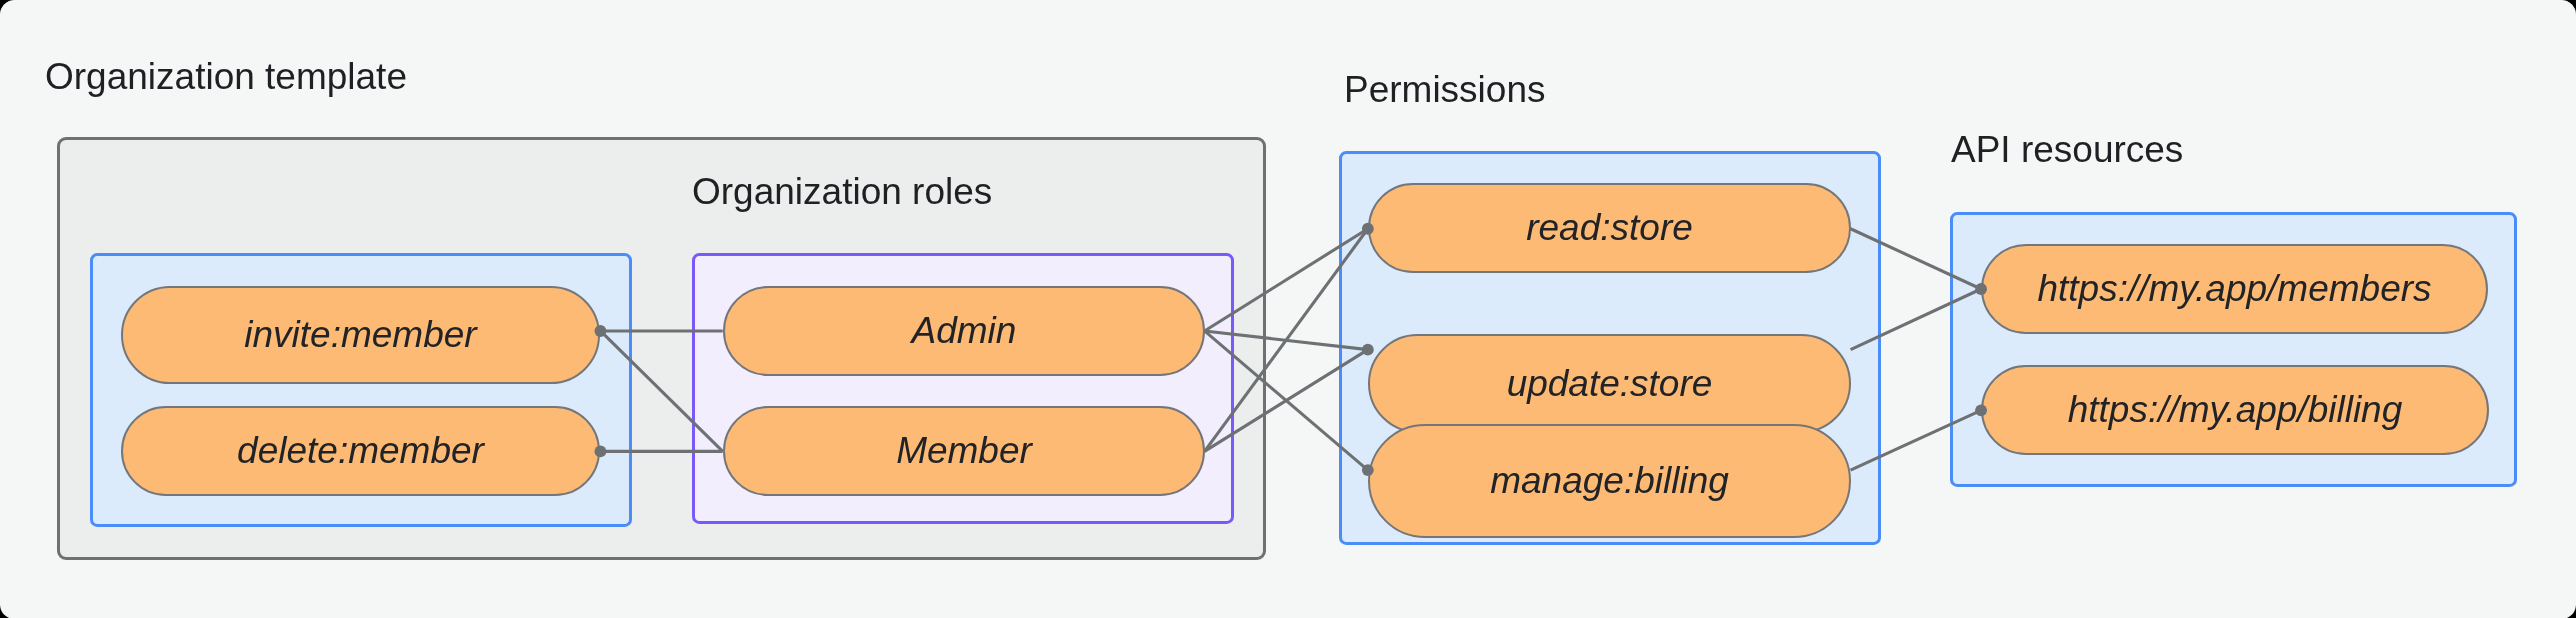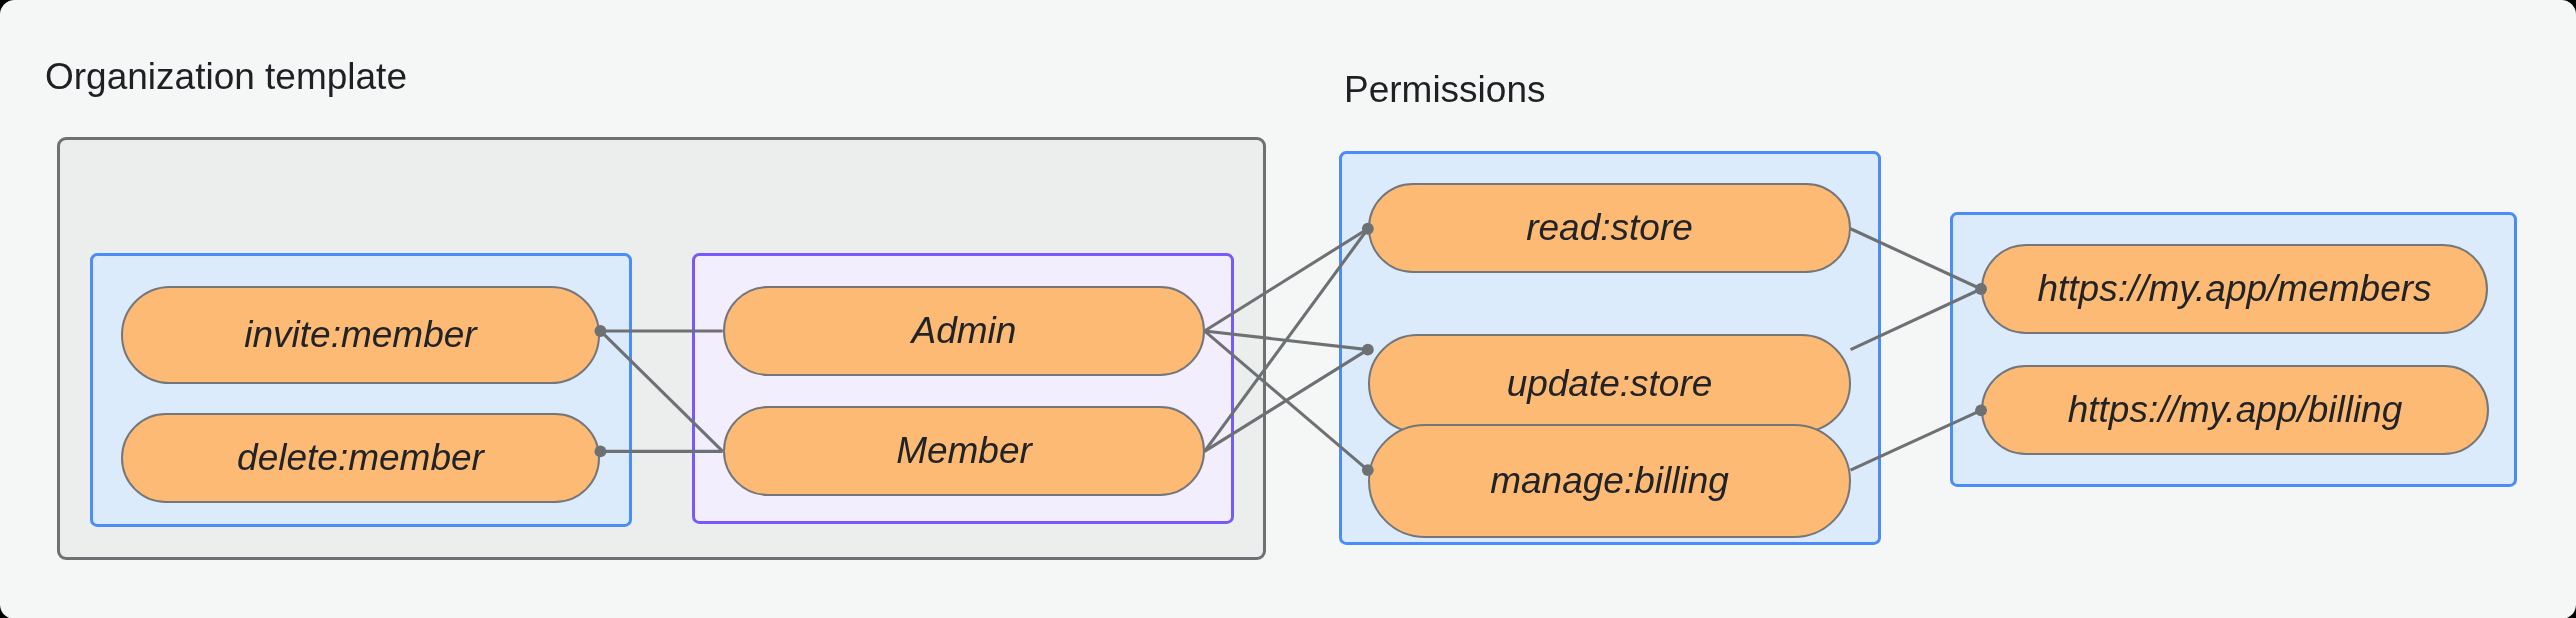--- a/index.html
+++ b/index.html
@@ -47,30 +47,32 @@
 <body>
 
 <div class="canvas">
 
   <div class="heading h-org-template">Organization template</div>
 
   <div class="box box-gray"></div>
 
   <div class="box box-blue box-org-permissions"></div>
 
+  <div class="heading h-org-roles">Organization roles</div>
   <div class="box box-purple box-org-roles"></div>
 
   <div class="heading h-permissions">Permissions</div>
   <div class="box box-blue box-permissions"></div>
 
+  <div class="heading h-api-resources">API resources</div>
   <div class="box box-blue box-api-resources"></div>
 
   <div id="pill-layer">
       <div class="pill" style="left: 121px; top: 286px; width: 479px; height: 98px;">invite:member</div>
-      <div class="pill" style="left: 121px; top: 406px; width: 479px; height: 90px; margin-top: 7px;">delete:member</div>
+      <div class="pill" style="left: 121px; top: 406px; width: 479px; height: 90px;">delete:member</div>
       <div class="pill" style="left: 723px; top: 286px; width: 482px; height: 90px;">Admin</div>
       <div class="pill" style="left: 723px; top: 406px; width: 482px; height: 90px;">Member</div>
       <div class="pill" style="left: 1368px; top: 183px; width: 483px; height: 90px;">read:store</div>
       <div class="pill" style="left: 1368px; top: 304px; width: 483px; height: 99px; margin-top: 30px;">update:store</div>
       <div class="pill" style="left: 1368px; top: 424px; width: 483px; height: 114px;">manage:billing</div>
       <div class="pill" style="left: 1981px; top: 244px; width: 507px; height: 90px; text-align: center;">https://my.app/members</div>
       <div class="pill" style="left: 1981px; top: 365px; width: 508px; height: 90px;">https://my.app/billing</div>
     </div>
 
   <svg id="edge-layer" viewBox="0 0 2823 678" xmlns="http://www.w3.org/2000/svg">

